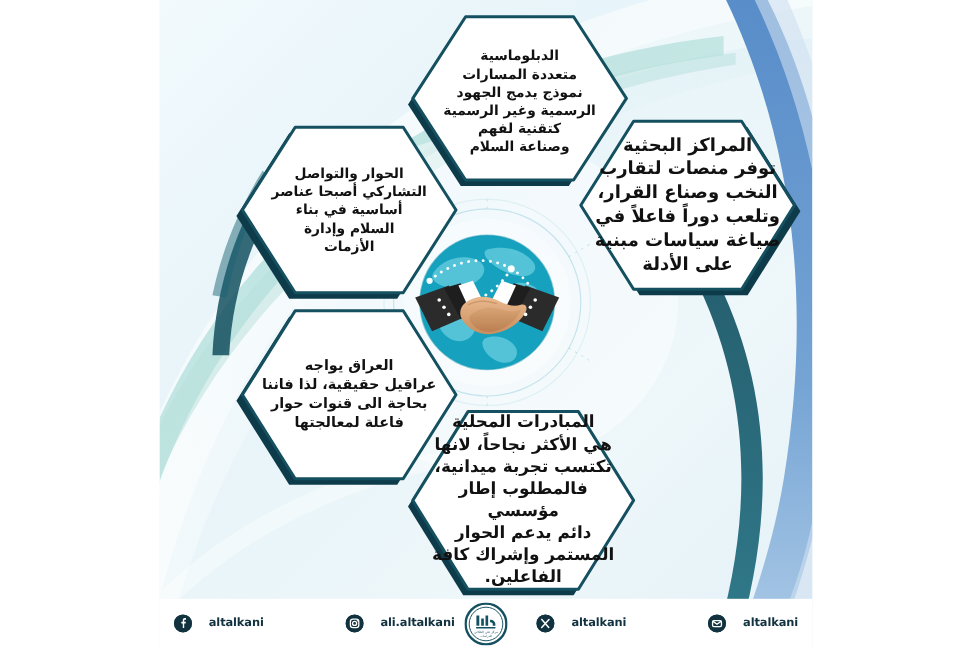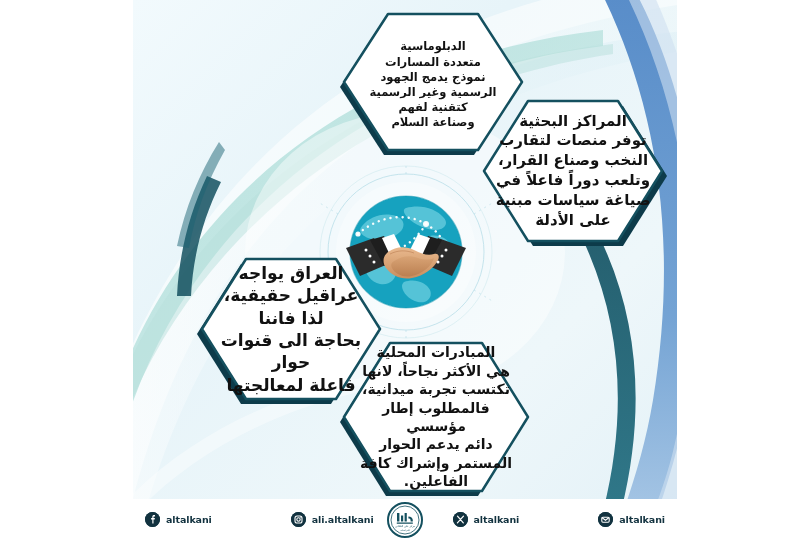--- a/index.html
+++ b/index.html
@@ -50,21 +50,21 @@
     justify-content: space-between;
     padding: 0 12px;
     box-sizing: border-box;
     z-index: 40;
     direction: ltr;
   }
 
   .social {
     display: flex;
     align-items: center;
-    gap: 6px;
+    gap: 14px;
   }
 
   .social-icon {
     width: 15px;
     height: 15px;
     border-radius: 50%;
     background: #0d3b4a;
     display: flex;
     align-items: center;
     justify-content: center;
@@ -125,21 +125,21 @@
   #hex-research    { left: 345px; top:  95px; width: 190px; height: 152px; }
   #hex-media       { left: 345px; top: 253px; width: 190px; height: 152px; }
   #hex-local       { left: 205px; top: 337px; width: 196px; height: 160px; }
   #hex-iraq        { left:  63px; top: 253px; width: 190px; height: 152px; }
   #hex-dialogue    { left:  63px; top: 100px; width: 190px; height: 150px; }
 
   #hex-diplomacy .hex-text { font-size: 11.5px; padding: 16px 16px 10px; }
   #hex-research  .hex-text { font-size: 15px; padding: 14px 14px; }
   #hex-media     .hex-text { font-size: 11.2px; padding: 14px 13px; }
   #hex-local     .hex-text { font-size: 14px; padding: 14px 16px; }
-  #hex-iraq      .hex-text { font-size: 17px; padding: 14px 14px; text-align: center; }
+  #hex-iraq      .hex-text { font-size: 12px; padding: 14px 14px; text-align: center; }
   #hex-dialogue  .hex-text { font-size: 11.5px; padding: 14px 16px; }
 
   
   #center-globe {
     position: absolute;
     left: 211px;
     top: 190px;
     width: 124px;
     height: 124px;
     z-index: 15;
@@ -342,20 +342,31 @@
       <svg viewBox="0 0 190 152" preserveAspectRatio="none">
         <path d="M 50 6 L 140 6 L 184 76 L 140 146 L 50 146 L 6 76 Z" fill="#0d3b4a" transform="translate(-5,5)"></path>
         <path d="M 50 6 L 140 6 L 184 76 L 140 146 L 50 146 L 6 76 Z" fill="#ffffff" stroke="#14505f" stroke-width="2.5" stroke-linejoin="round"></path>
       </svg>
       <div class="hex-text">العراق يواجه
 عراقيل حقيقية، لذا فاننا
 بحاجة الى قنوات حوار
 فاعلة لمعالجتها</div>
     </div>
 
+    <div class="hex" id="hex-dialogue">
+      <svg viewBox="0 0 190 150" preserveAspectRatio="none">
+        <path d="M 50 6 L 140 6 L 184 75 L 140 144 L 50 144 L 6 75 Z" fill="#0d3b4a" transform="translate(-5,5)"></path>
+        <path d="M 50 6 L 140 6 L 184 75 L 140 144 L 50 144 L 6 75 Z" fill="#ffffff" stroke="#14505f" stroke-width="2.5" stroke-linejoin="round"></path>
+      </svg>
+      <div class="hex-text">الحوار والتواصل
+التشاركي أصبحا عناصر
+أساسية في بناء
+السلام وإدارة
+الأزمات</div>
+    </div>
 
   </div>
 
   <div id="footer">
 
     <div class="social">
       <span class="social-icon">
         <svg width="15" height="15" viewBox="0 0 15 15">
           <circle cx="7.5" cy="7.5" r="7.5" fill="#12323f"></circle>
           <path d="M8.5 7.6h1.2l.2-1.5H8.5V5.2c0-.43.12-.72.74-.72h.78V3.13

